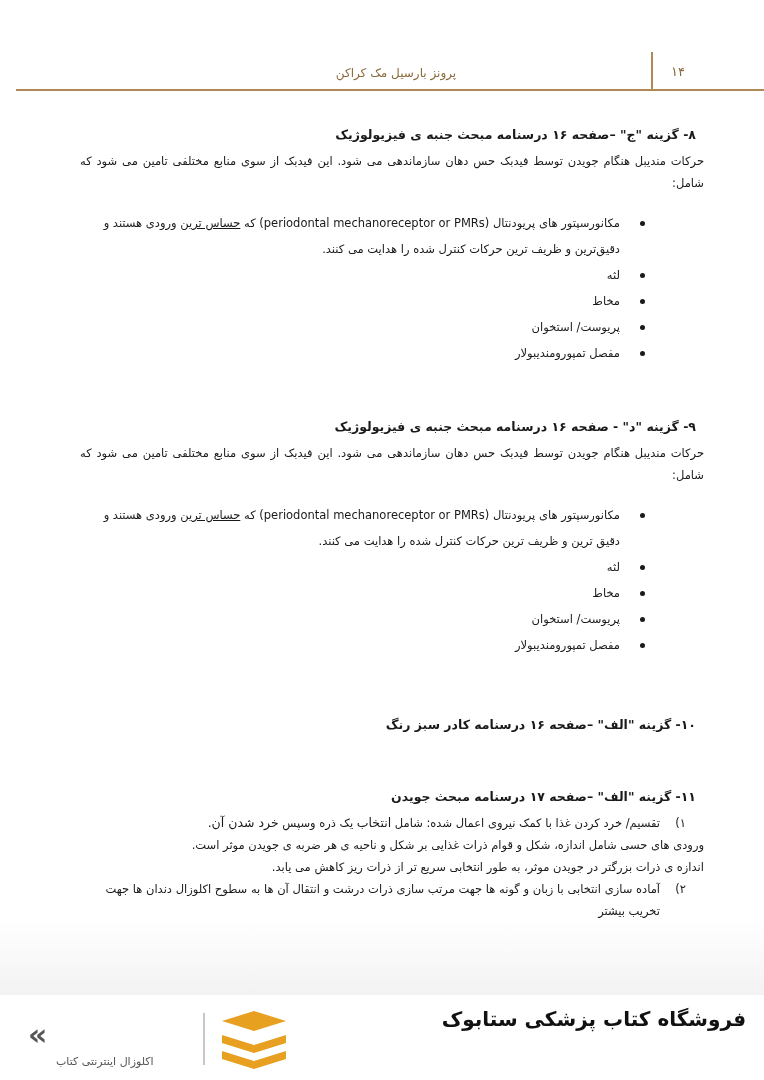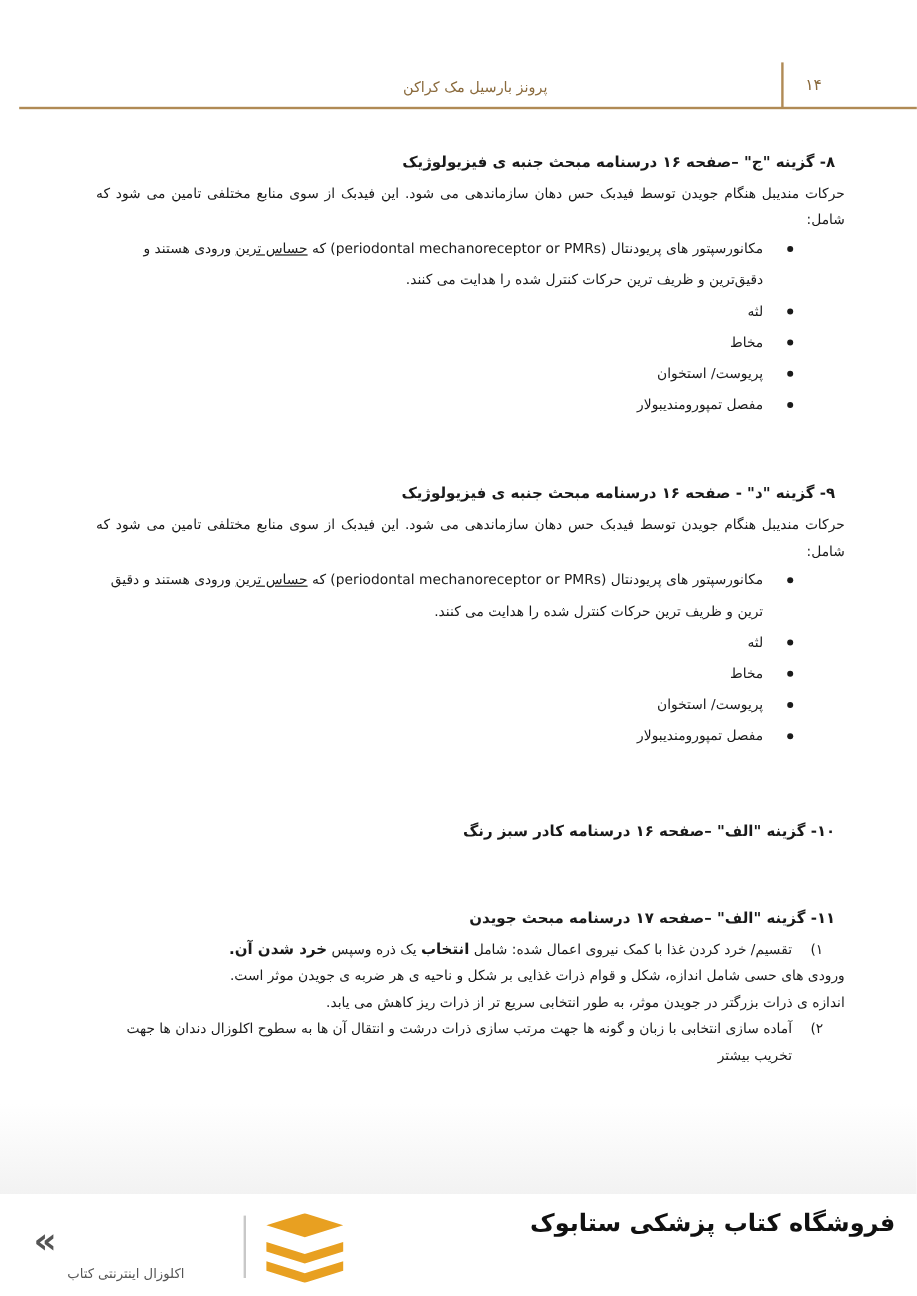--- a/index.html
+++ b/index.html
@@ -27,32 +27,32 @@
   }
   .content {
     position: absolute; left: 80px; width: 624px; top: 120px;
     direction: rtl; text-align: right; font-size: 11.5px; line-height: 22px;
   }
   .sec-title {
     font-weight: bold; font-size: 12.5px; margin: 0 0 4px 0; text-align: right;
     padding-right: 8px;
   }
   .p { margin: 0; text-align: justify; text-align-last: right; }
-  ul.bul { list-style: none; margin: 0; padding: 0 0 0 0; }
+  ul.bul { list-style: none; margin: 16px; padding: 0 0 0 0; }
   ul.bul li { position: relative; padding-right: 68px; line-height: 26px; }
   ul.bul li::before {
     content: ""; position: absolute; right: 43px; top: 11px;
     width: 5px; height: 5px; border-radius: 50%; background: #1a1a1a;
   }
   ul.bul li.long { line-height: 26px; }
   .ul-word { text-decoration: underline; }
   .numlist { margin: 0; padding: 0; }
   .numlist .ni { position: relative; padding-right: 44px; }
   .numlist .ni .num { position: absolute; right: 18px; top: 0; }
-  .bold-tail { font-weight: bold; font-size: 12.5px; }
+  .bold-tail { font-weight: normal; font-size: 12.5px; }
   .fade {
     position: absolute; left: 0; top: 920px; width: 764px; height: 80px;
     background: linear-gradient(to bottom, rgba(255,255,255,0), rgba(240,240,240,0.9));
   }
   .footer {
     position: absolute; left: 0; top: 995px; width: 764px; height: 85px; background: #ffffff;
   }
   .footer-shop {
     position: absolute; right: 18px; top: 12px; font-size: 20px; font-weight: bold;
     direction: rtl; color: #111;

